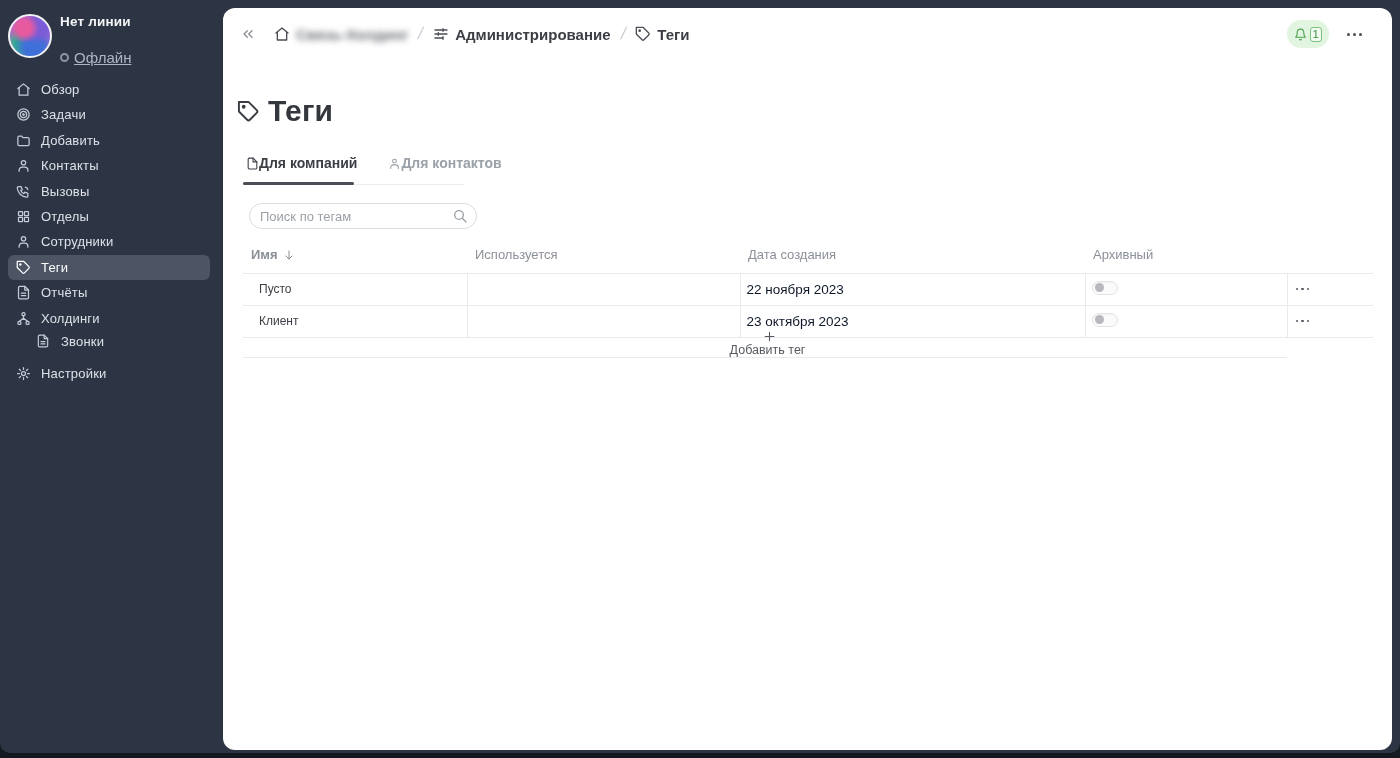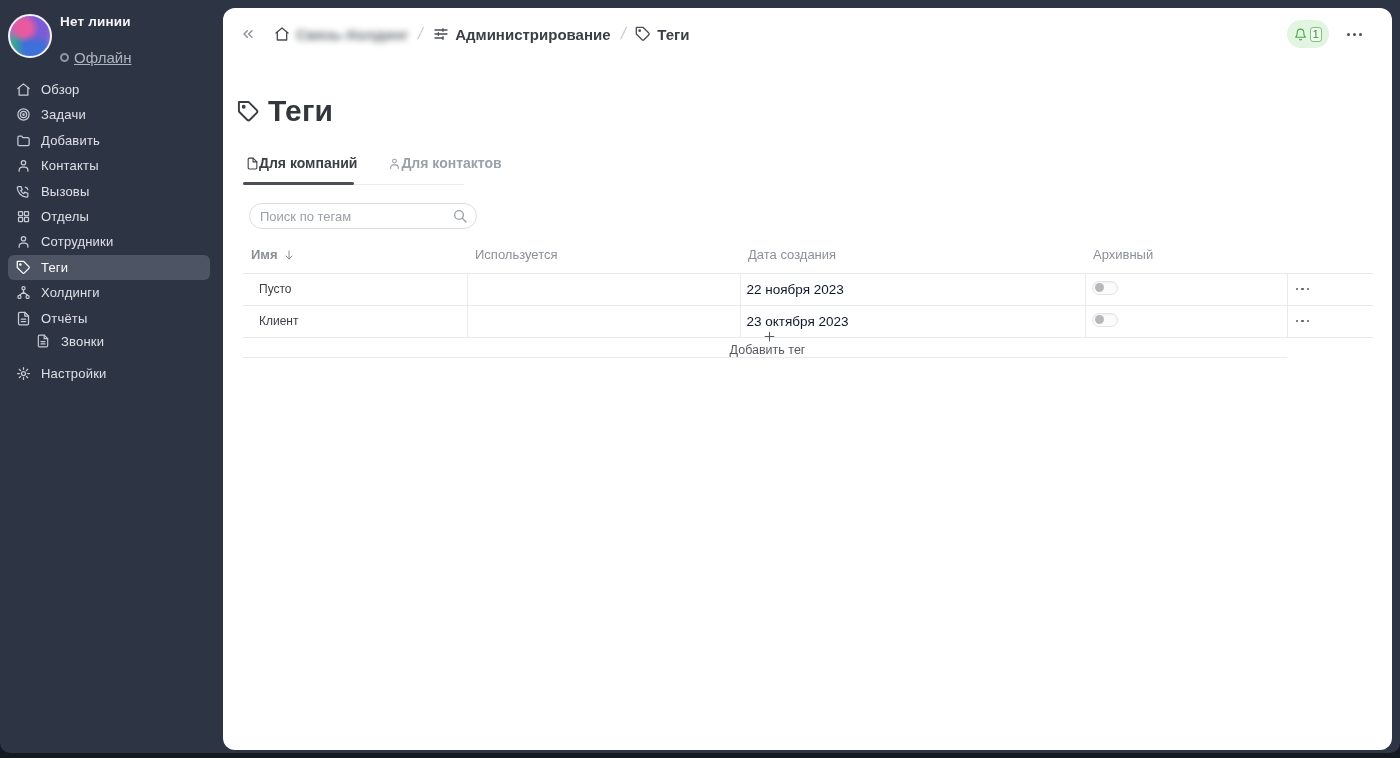--- a/index.html
+++ b/index.html
@@ -214,36 +214,36 @@
             <svg width="15" height="15" viewBox="0 0 24 24" stroke-width="2">
               <path d="M20.6 13.4 13.4 20.6a2 2 0 0 1-2.8 0L2 12V2h10l8.6 8.6a2 2 0 0 1 0 2.8z"></path>
               <circle cx="7" cy="7" r="1" fill="currentColor"></circle>
             </svg>
           </span>
         <span>Теги</span>
       </div>
       <div class="nav-item">
         <span class="nicon">
             <svg width="15" height="15" viewBox="0 0 24 24" stroke-width="2">
+              <path d="M14 2H6a2 2 0 0 0-2 2v16a2 2 0 0 0 2 2h12a2 2 0 0 0 2-2V8z"></path>
+              <path d="M14 2v6h6M8.5 13h7M8.5 17h7"></path>
+            </svg>
+          </span>
+        <span>Отчёты</span>
+      </div>
+      <div class="nav-item">
+        <span class="nicon">
+            <svg width="15" height="15" viewBox="0 0 24 24" stroke-width="2">
               <circle cx="12" cy="5" r="2.5"></circle>
               <circle cx="5.5" cy="19" r="2.5"></circle>
               <circle cx="18.5" cy="19" r="2.5"></circle>
               <path d="M12 7.5v4M12 11.5l-6.5 5M12 11.5l6.5 5"></path>
             </svg>
           </span>
         <span>Холдинги</span>
-      </div>
-      <div class="nav-item">
-        <span class="nicon">
-            <svg width="15" height="15" viewBox="0 0 24 24" stroke-width="2">
-              <path d="M14 2H6a2 2 0 0 0-2 2v16a2 2 0 0 0 2 2h12a2 2 0 0 0 2-2V8z"></path>
-              <path d="M14 2v6h6M8.5 13h7M8.5 17h7"></path>
-            </svg>
-          </span>
-        <span>Отчёты</span>
       </div>
       <div class="nav-item sub">
         <span class="nicon">
             <svg width="14" height="14" viewBox="0 0 24 24" stroke-width="2">
               <path d="M14 2H6a2 2 0 0 0-2 2v16a2 2 0 0 0 2 2h12a2 2 0 0 0 2-2V8z"></path>
               <path d="M14 2v6h6M8.5 13h7M8.5 17h7"></path>
             </svg>
           </span>
         <span>Звонки</span>
       </div>

